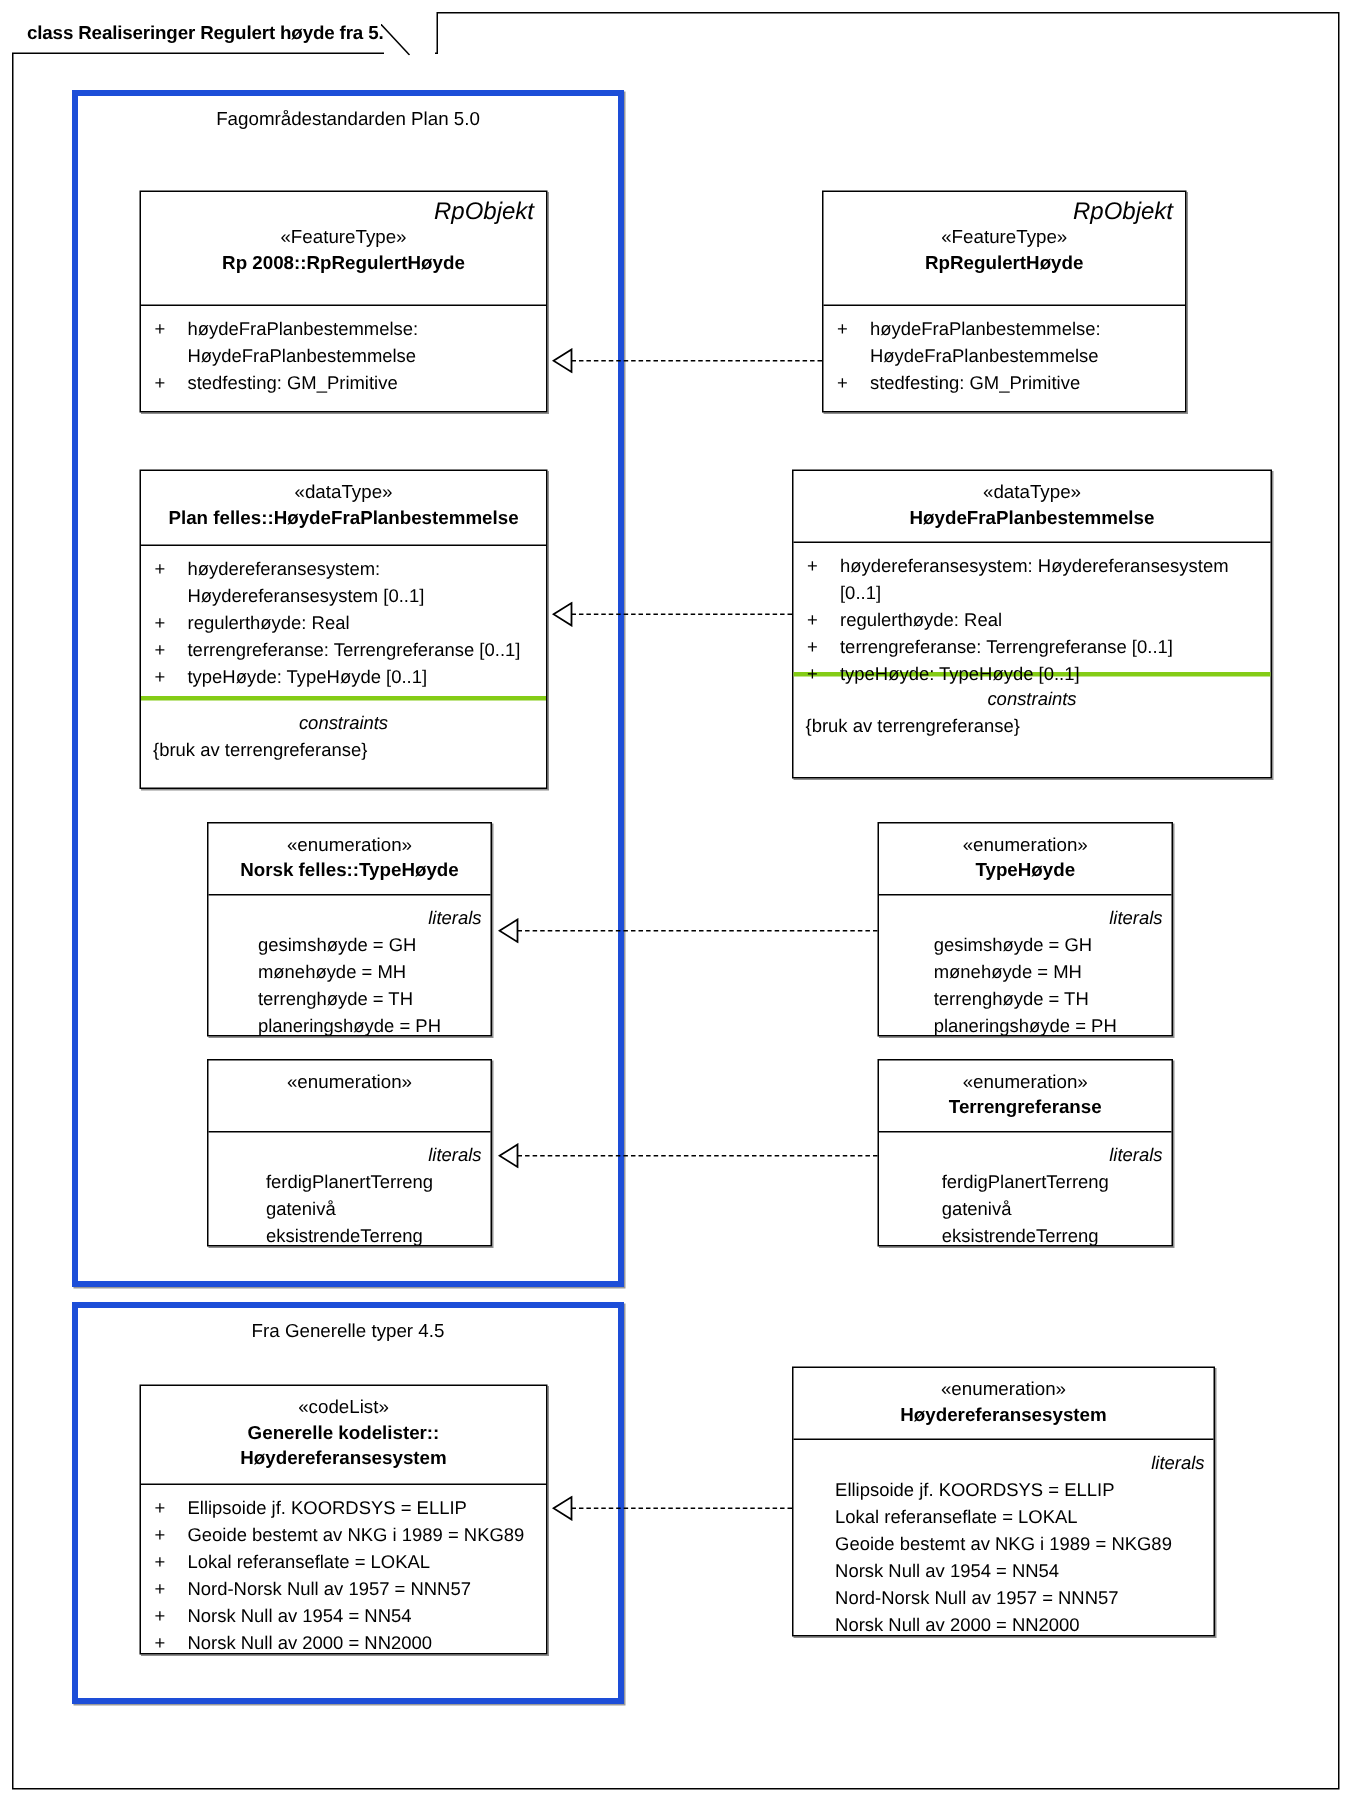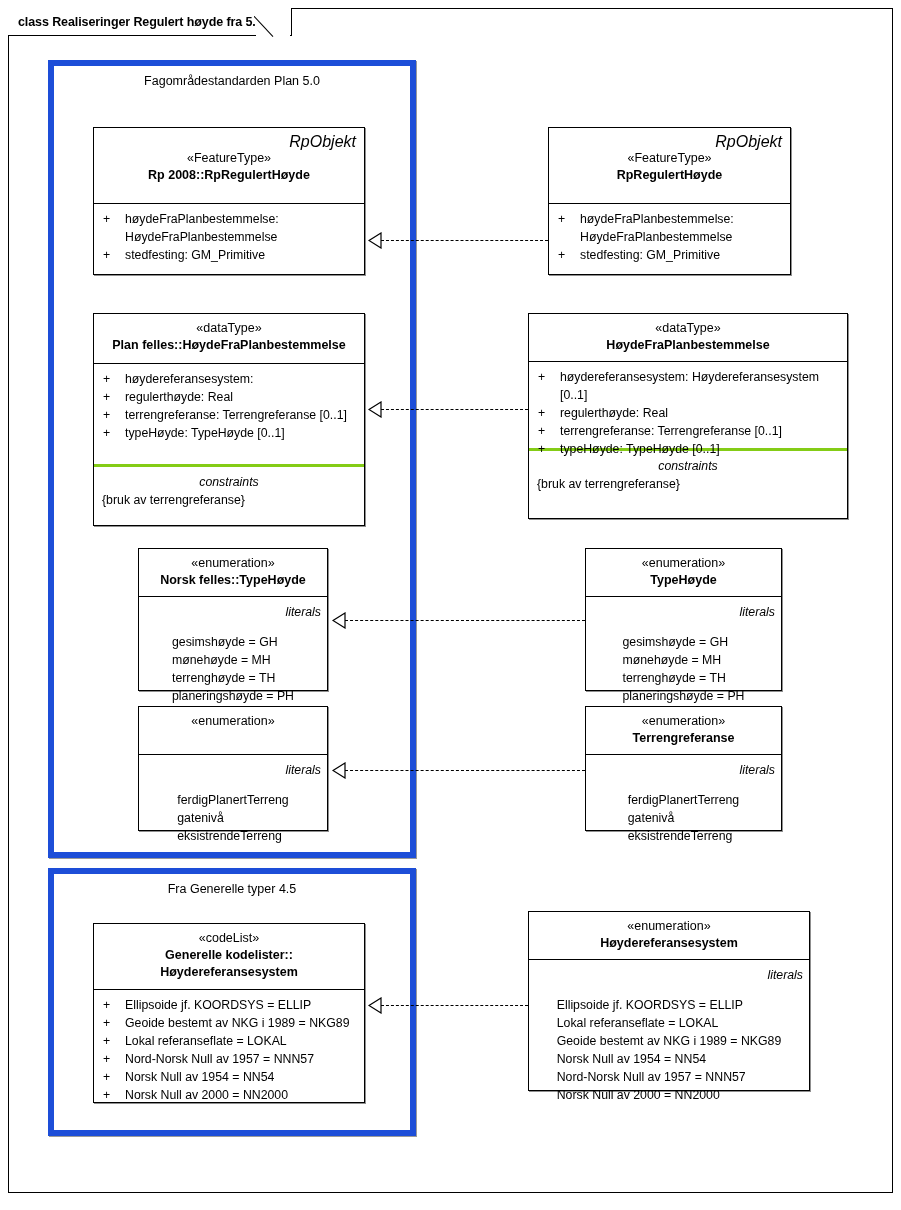--- a/index.html
+++ b/index.html
@@ -73,21 +73,21 @@
     left: 256px;
     top: 9px;
     width: 34px;
     height: 27px;
     background: #fff;
   }
 
   
   .pkg {
     position: absolute;
-    border: 6px solid #1d4ed8;
+    border: 4px solid #1d4ed8;
     box-sizing: border-box;
     background: #fff;
     box-shadow: 1px 1px 0 0 #9a9a9a;
     text-decoration: underline;
   }
   .pkg-title {
     position: absolute;
     top: 8px;
     left: 0;
     right: 0;
@@ -155,21 +155,21 @@
     font-style: italic;
     font-size: 12.3px;
     line-height: 18px;
   }
   .lit-list {
     font-size: 12.3px;
     line-height: 18px;
   }
   .lit-list.center-block {
     width: fit-content;
-    margin: 12px auto;
+    margin: 0 auto;
     text-align: left;
   }
   .constr-head {
     text-align: center;
     font-style: italic;
     font-size: 12.3px;
     line-height: 18px;
   }
   .constr-body {
     font-size: 12.3px;
@@ -265,20 +265,24 @@
 
   <div class="cls" style="left:93px; top:313px; width:272px; height:213px;">
     <div class="cls-head" style="height:50px;">
       <div class="stereo">«dataType»</div>
       <div class="cls-name">Plan felles::HøydeFraPlanbestemmelse</div>
     </div>
     <div class="cls-sec" style="height:100px;">
       <div class="attr">
         <span class="vis">+</span>
         <span class="body">høydereferansesystem:</span>
+      </div>
+      <div class="attr">
+        <span class="vis"></span>
+        <span class="body">Høydereferansesystem [0..1]</span>
       </div>
       <div class="attr">
         <span class="vis">+</span>
         <span class="body">regulerthøyde: Real</span>
       </div>
       <div class="attr">
         <span class="vis">+</span>
         <span class="body">terrengreferanse: Terrengreferanse [0..1]</span>
       </div>
       <div class="attr">

